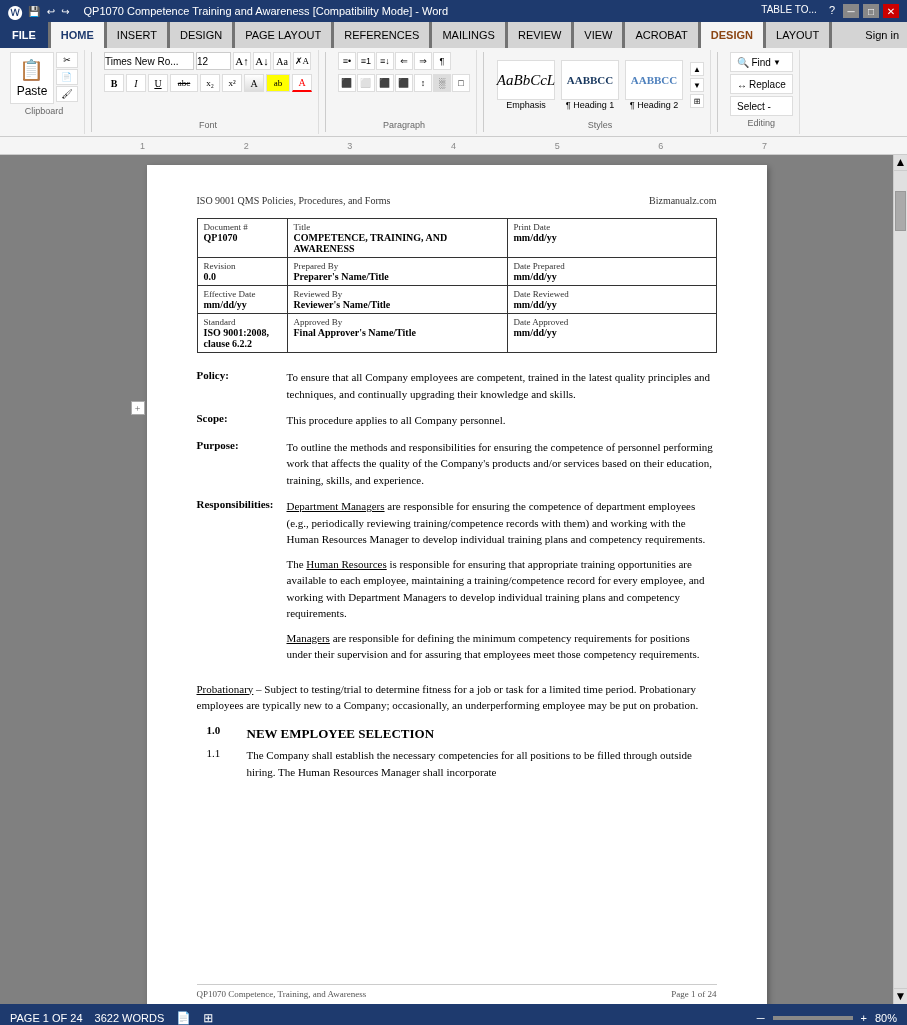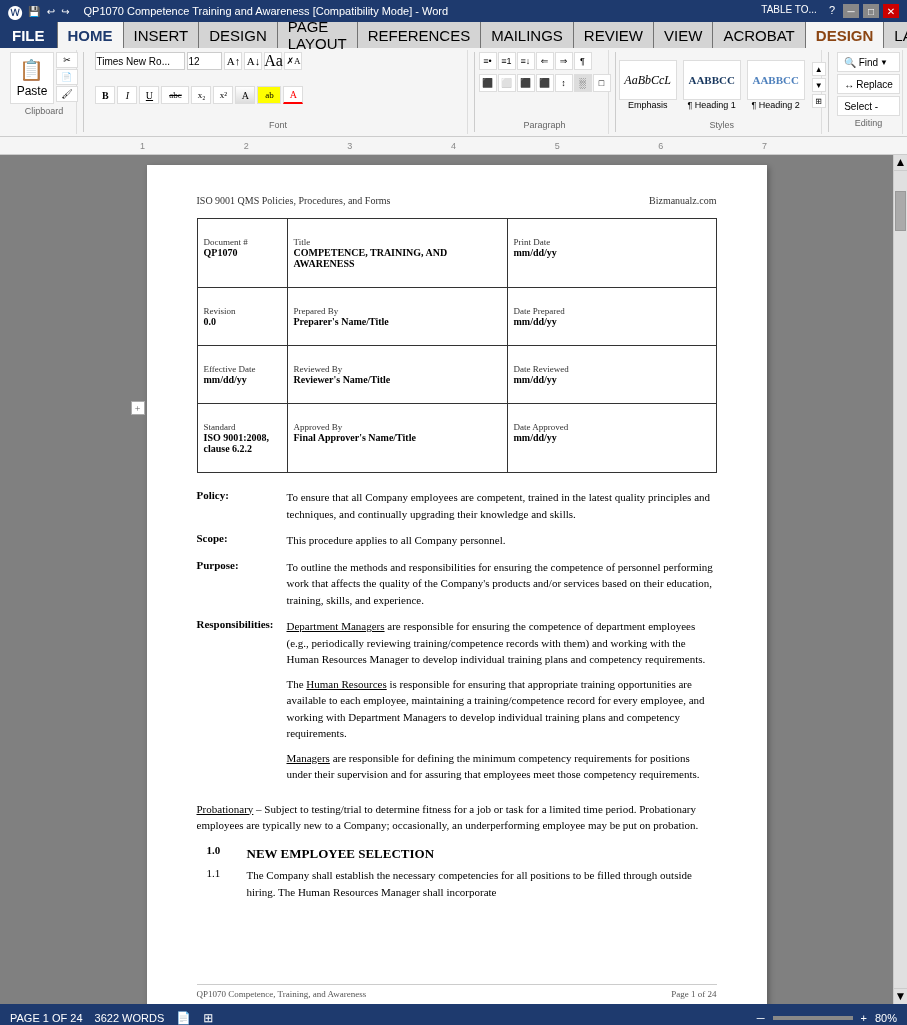--- a/index.html
+++ b/index.html
@@ -18,21 +18,21 @@
       font-size: 11px;
     }
     .title-bar-left { display: flex; align-items: center; gap: 6px; }
     .title-bar-controls { display: flex; gap: 4px; }
     .title-btn { width: 16px; height: 14px; background: #888; border: none; color: white; font-size: 10px; cursor: pointer; display: flex; align-items: center; justify-content: center; }
     .title-btn.close { background: #c00; }
 
     
     .ribbon { background: #f5f5f5; border-bottom: 1px solid #ccc; }
     .ribbon-tabs { display: flex; background: #d4d4d4; height: 26px; }
-    .ribbon-tab { padding: 4px 10px; font-family: Arial, sans-serif; font-size: 15px; cursor: pointer; display: flex; align-items: center; border-right: 1px solid #737373; }
+    .ribbon-tab { padding: 4px 10px; font-family: Arial, sans-serif; font-size: 11px; cursor: pointer; display: flex; align-items: center; border-right: 3px solid #737373; }
     .ribbon-tab.active { background: #f5f5f5; font-weight: bold; color: #1e3a6e; }
     .ribbon-tab.file-tab { background: #1e3a6e; color: white; font-weight: bold; padding: 4px 12px; }
     .ribbon-tab.design-active { background: #f5f5f5; font-weight: bold; color: #8b4513; }
 
     .ribbon-content { display: flex; padding: 2px 4px; gap: 2px; min-height: 78px; align-items: stretch; }
     .ribbon-group { display: flex; flex-direction: column; align-items: center; padding: 2px 6px; border-right: 1px solid #ddd; min-width: 50px; }
     .ribbon-group-label { font-family: Arial, sans-serif; font-size: 9px; color: #666; margin-top: auto; padding-bottom: 2px; }
     .ribbon-group-content { display: flex; align-items: flex-start; gap: 2px; flex-wrap: wrap; flex: 1; }
     .paste-btn { width: 44px; height: 52px; background: #fff; border: 1px solid #ddd; display: flex; flex-direction: column; align-items: center; justify-content: center; cursor: pointer; font-family: Arial, sans-serif; font-size: 10px; gap: 2px; }
     .small-btns { display: flex; flex-direction: column; gap: 1px; }
@@ -70,21 +70,21 @@
     .doc-scrollbar-right { width: 14px; background: #e0e0e0; border-left: 1px solid #ccc; display: flex; flex-direction: column; }
     .scroll-thumb { background: #aaa; border: 1px solid #999; margin: 0 1px; height: 40px; margin-top: 20px; }
 
     
     .page { width: 620px; background: white; box-shadow: 2px 2px 6px rgba(0,0,0,0.3); min-height: 850px; padding: 30px 50px; position: relative; font-family: 'Times New Roman', Times, serif; font-size: 11px; }
 
     .page-header { display: flex; justify-content: space-between; margin-bottom: 12px; font-size: 10px; color: #333; }
 
     
     .doc-table { width: 100%; border-collapse: collapse; margin-bottom: 16px; font-size: 10px; }
-    .doc-table td { border: 1px solid #333; padding: 18px 6px; vertical-align: top; }
+    .doc-table td { border: 1px solid #333; padding: 3px 6px; vertical-align: top; }
     .doc-table .bold { font-weight: bold; }
     .doc-table .cell-top { font-size: 9px; color: #333; }
 
     
     .doc-section { display: flex; margin-bottom: 10px; }
     .doc-label { width: 90px; min-width: 90px; font-weight: bold; font-size: 11px; padding-right: 8px; }
     .doc-content { flex: 1; font-size: 11px; line-height: 1.5; }
     .doc-content p { margin-bottom: 8px; }
     .underline { text-decoration: underline; }
 
@@ -158,27 +158,27 @@
             <button class="small-btn">🖌</button>
           </div>
         </div>
         <span class="ribbon-group-label" style="font-family:Arial;font-size:9px;color:#666;margin-top:2px;">Clipboard</span>
       </div>
     </div>
 
     <div class="ribbon-separator"></div>
 
     <div class="ribbon-group" style="min-width:160px;">
-      <div class="ribbon-group-content" style="flex-direction:row; align-items:flex-start;">
+      <div class="ribbon-group-content" style="flex-direction:column; align-items:flex-start;">
         <div class="font-row">
           <input type="text" class="font-select" value="Times New Ro..." style="">
           <input type="text" class="font-size-select" value="12" style="">
           <button class="font-btn" style="font-size:11px;">A↑</button>
           <button class="font-btn" style="font-size:11px;">A↓</button>
-          <button class="font-btn" style="font-size:16px;">Aa</button>
+          <button class="font-btn" style="font-size:10px;">Aa</button>
           <button class="font-btn" style="font-size:9px;">✗A</button>
         </div>
         <div class="font-row">
           <button class="font-btn bold" style="width:20px;font-weight:bold;">B</button>
           <button class="font-btn italic" style="width:20px;font-style:italic;">I</button>
           <button class="font-btn underline" style="width:20px;text-decoration:underline;">U</button>
           <button class="font-btn" style="width:28px;text-decoration:line-through;font-size:9px;">abc</button>
           <button class="font-btn" style="width:20px;font-size:9px;">x₂</button>
           <button class="font-btn" style="width:20px;font-size:9px;">x²</button>
           <button class="font-btn" style="width:20px;font-size:10px; background:linear-gradient(#fff,#ddd);">A</button>
@@ -212,21 +212,21 @@
         </div>
       </div>
       <span class="ribbon-group-label" style="font-family:Arial;font-size:9px;color:#666;margin-top:2px; display:flex; align-items:center; gap:2px;">Paragraph</span>
     </div>
 
     <div class="ribbon-separator"></div>
 
     <div class="ribbon-group" style="min-width:200px;">
       <div style="display:flex; gap:4px; align-items:center; flex:1;">
         <div class="style-item">
-          <div class="style-preview" style="font-style:italic; font-family:'Times New Roman',serif; font-size:12px;">
+          <div class="style-preview" style="font-style:italic; font-family:'Times New Roman',serif; font-size:15px;">
               <em>AaBbCcL</em>
             </div>
           <span class="style-label">Emphasis</span>
         </div>
         <div class="style-item">
           <div class="style-preview" style="font-weight:bold; font-size:11px; color:#17375e;">
               <span>AABBCC</span>
             </div>
           <span class="style-label">¶ Heading 1</span>
         </div>

